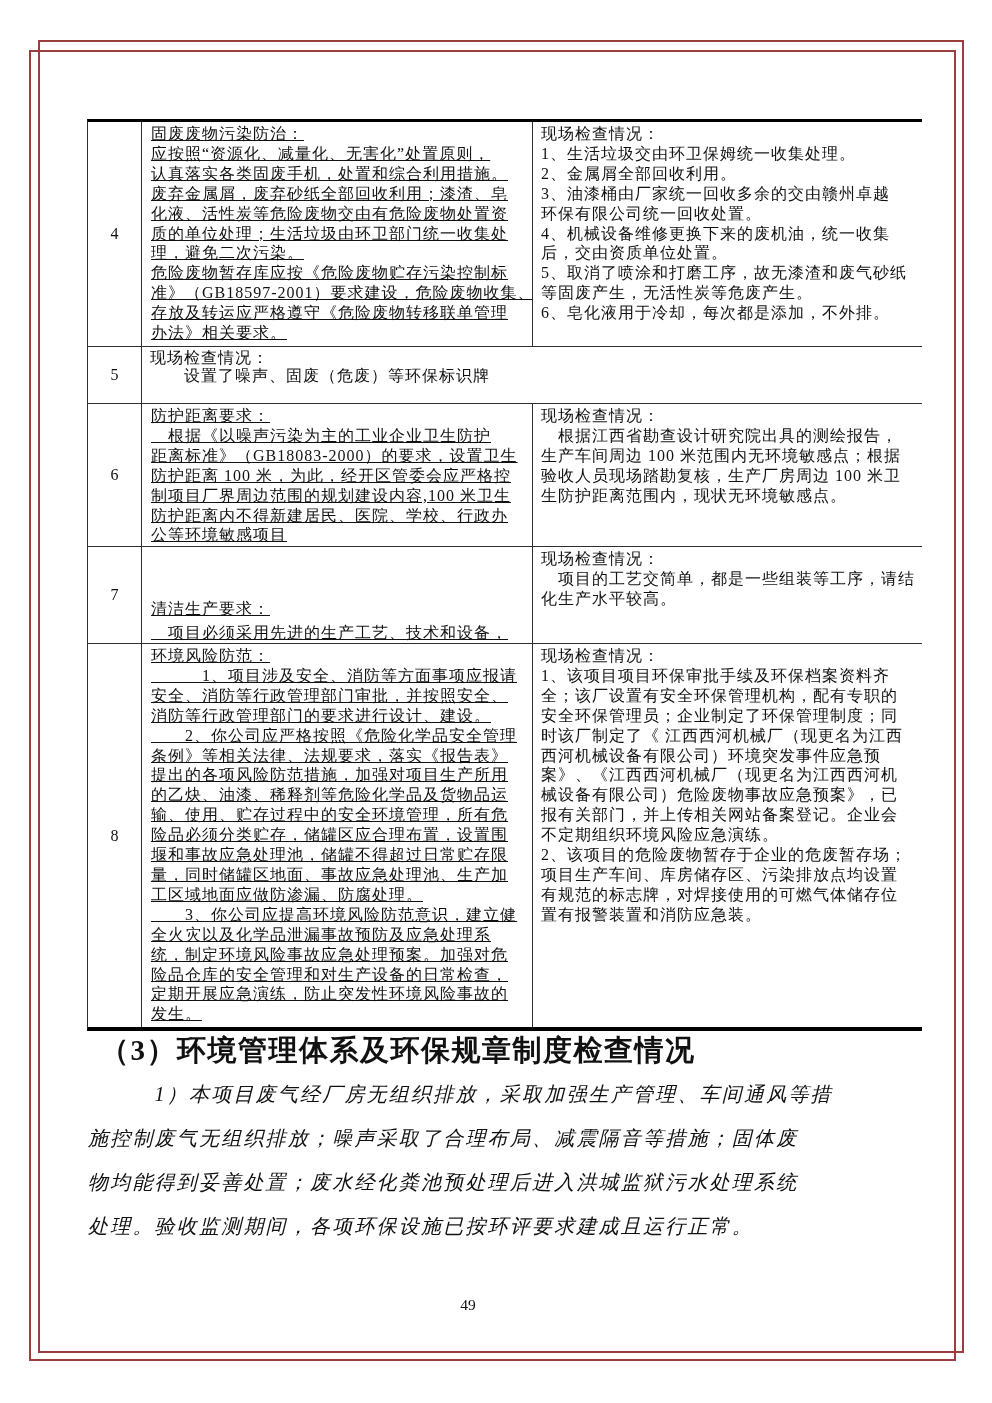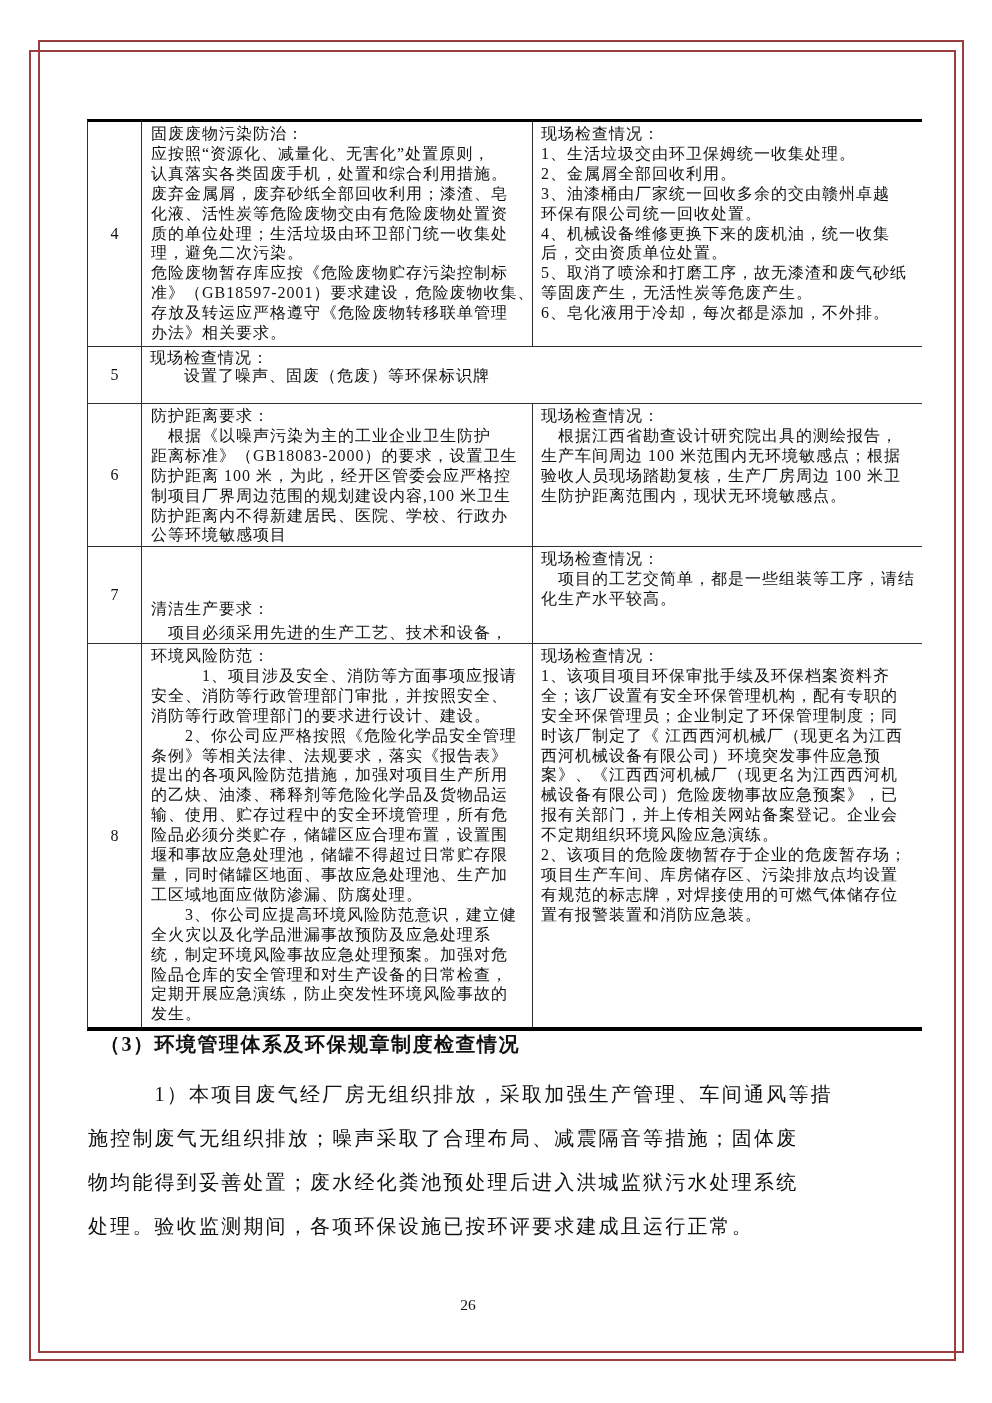--- a/index.html
+++ b/index.html
@@ -24,38 +24,39 @@
   }
   .row{display:flex;border-bottom:1px solid #2f2f2f;overflow:hidden;}
   .row:last-child{border-bottom:none;}
   .r4{height:224px;} .r5{height:56px;} .r6{height:142px;} .r7{height:96px;} .r8{height:383px;}
   .cell{box-sizing:border-box;overflow:hidden;}
   .c-num{
     width:54px;border-right:1px solid #2f2f2f;
     display:flex;align-items:center;justify-content:center;
     font-size:16px;
   }
-  .c-req{width:391px;border-right:1px solid #2f2f2f;padding:2px 3px 0 9px;}
+  .c-req{width:391px;border-right:1px solid #2f2f2f;padding:2px 3px 0 9px;text-decoration:underline;}
   .c-chk{flex:1;padding:2px 3px 0 8px;}
   .cell-text{
     white-space:pre;
     font-size:16px;line-height:19.9px;letter-spacing:1px;
   }
   .r5 .cell-text{line-height:18.3px;}
   .r7 .c-req .cell-text{line-height:23.8px;margin-top:48px;}
 
   .heading{
     position:absolute;left:100px;top:1031px;margin:0;
-    font-size:20px;font-weight:bold;letter-spacing:1.5px;
+    font-size:29px;font-weight:bold;letter-spacing:1.5px;
     white-space:pre;
   }
   .body-para{
     position:absolute;left:88px;top:1072px;width:790px;margin:0;
     font-size:20px;line-height:44px;letter-spacing:2.2px;
     white-space:pre;
+    font-style:italic;
   }
   .page-num{
     position:absolute;left:88px;top:1296px;width:760px;
     text-align:center;font-size:15.5px;
   }
 </style>
 </head>
 <body>
 
 <div class="page">
@@ -189,14 +190,14 @@
 
   </div>
 
   <h2 class="heading">（3）环境管理体系及环保规章制度检查情况</h2>
 
   <p class="body-para">　　　1）本项目废气经厂房无组织排放，采取加强生产管理、车间通风等措
 施控制废气无组织排放；噪声采取了合理布局、减震隔音等措施；固体废
 物均能得到妥善处置；废水经化粪池预处理后进入洪城监狱污水处理系统
 处理。验收监测期间，各项环保设施已按环评要求建成且运行正常。</p>
 
-  <div class="page-num">26</div>
+  <div class="page-num">49</div>
 </div>
 
 </body></html>

